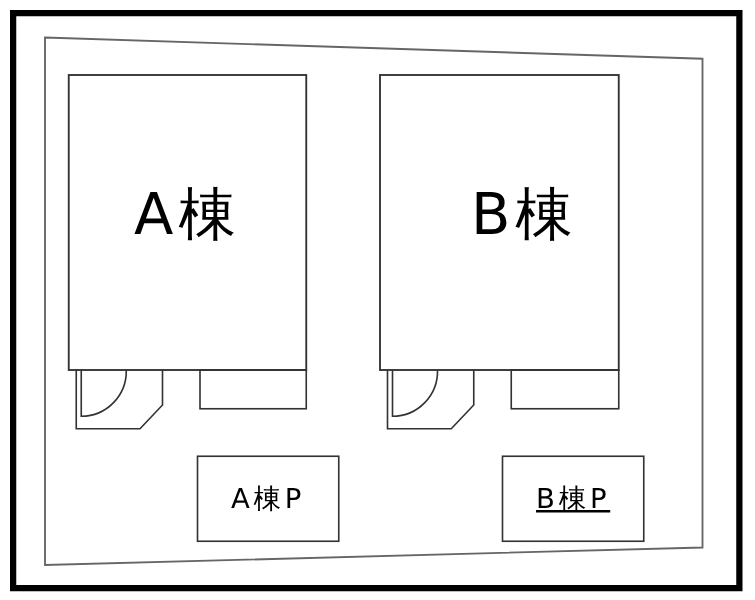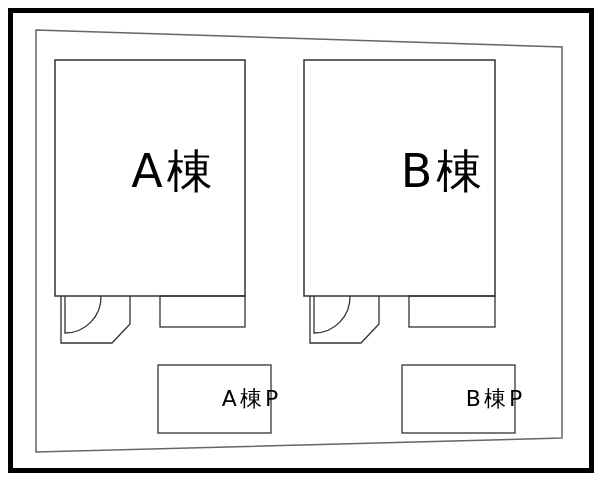--- a/index.html
+++ b/index.html
@@ -3,22 +3,22 @@
 <meta charset="utf-8">
 <style>
   html, body { margin: 0; padding: 0; background: #ffffff; }
   body { width: 604px; height: 480px; position: relative; overflow: hidden;
          font-family: "DejaVu Sans", "Liberation Sans", sans-serif; }
   .frame { position: absolute; left: 8px; top: 8px; width: 576px; height: 455px;
            border: 5px solid #000; border-top-width: 5px; box-sizing: content-box; }
   svg.plan { position: absolute; left: 0; top: 0; }
   .label { position: absolute; color: #000; display: flex; align-items: center;
            justify-content: center; white-space: nowrap; }
-  .bldg-label { font-size: 46px; letter-spacing: 4px; margin-left: 24px; }
-  .park-label { font-size: 22px; letter-spacing: 3px; margin-left: 37px; }
+  .bldg-label { font-size: 46px; letter-spacing: 4px; }
+  .park-label { font-size: 22px; letter-spacing: 3px; }
 </style>
 </head>
 <body>
 
 <div class="frame"></div>
 
 <svg class="plan" width="604" height="480" viewBox="0 0 604 480">
 
   <polygon points="36,30 562,47 562,438 36,452" fill="none" stroke="#666" stroke-width="1.5"></polygon>
 
@@ -36,13 +36,13 @@
 
   <rect x="158" y="365" width="113" height="68" fill="none" stroke="#333" stroke-width="1.3"></rect>
 
   <rect x="402" y="365" width="113" height="68" fill="none" stroke="#333" stroke-width="1.3"></rect>
 </svg>
 
 <div class="label bldg-label" style="left:55px; top:140px; width:190px; height:64px;">A棟</div>
 <div class="label bldg-label" style="left:304px; top:140px; width:231px; height:64px;">B棟</div>
 
 <div class="label park-label" style="left:158px; top:365px; width:113px; height:68px;">A棟P</div>
-<div class="label park-label" style="left:402px; top:365px; width:113px; height:68px;">B棟P</div>
+<div class="label park-label" style="left:402px; top:365px; width:113px; height:68px;text-decoration:underline;">B棟P</div>
 
 </body></html>

